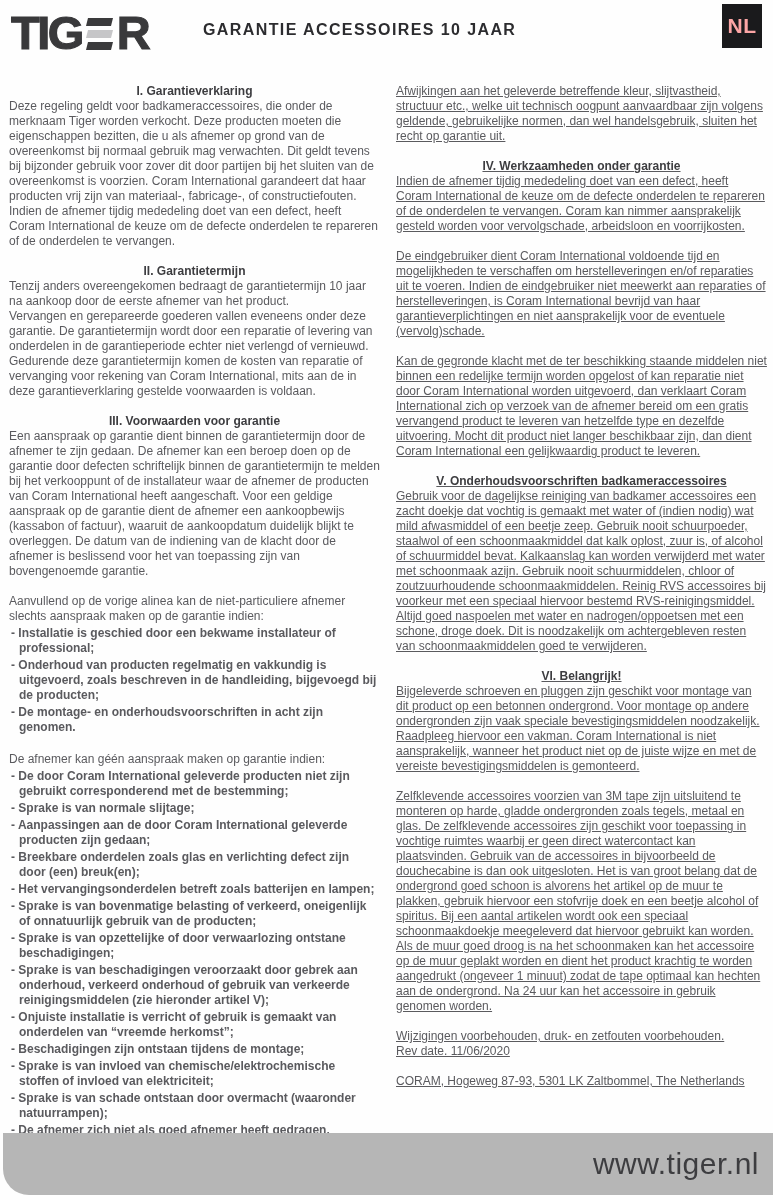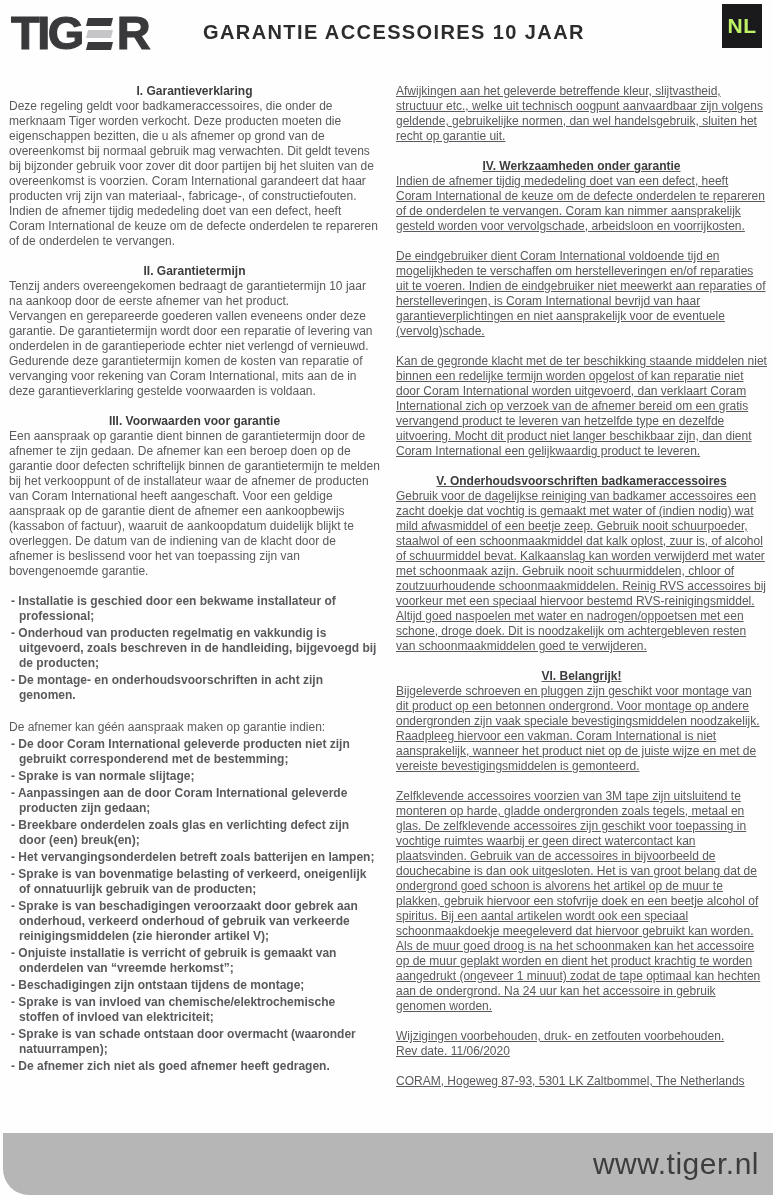--- a/index.html
+++ b/index.html
@@ -22,27 +22,27 @@
   .logo .ltr.last { margin-left:1px; }
   .logo-e { display:flex; flex-direction:column; justify-content:center; margin:2px 4px 0 5px; }
   .logo-e .ebar {
     display:block; width:25px; height:8px; background:#3a3a3c;
     transform:skewX(-14deg); margin:2.2px 0;
   }
   .logo-e .ebar.mid { background:#c6c6c8; }
 
   .page-title {
     position:absolute; left:203px; top:21px;
-    font-size:20px; font-weight:700; letter-spacing:1.4px; color:#2c2c2f;
+    font-size:16px; font-weight:700; letter-spacing:1.4px; color:#2c2c2f;
     white-space:nowrap;
   }
 
   .lang-badge {
     position:absolute; right:11px; top:4px; width:40px; height:44px;
-    background:#1a1a1c; color:#bef264;
+    background:#1a1a1c; color:#fca5a5;
     display:flex; align-items:center; justify-content:center;
     font-size:21px; font-weight:700; letter-spacing:0.5px;
   }
 
   
   .col {
     position:absolute; top:84px; width:371px;
     font-size:12px; line-height:15px; color:#5a5a5e;
     text-align:left;
   }
@@ -90,32 +90,34 @@
     <div class="p">Deze regeling geldt voor badkameraccessoires, die onder de merknaam Tiger worden verkocht. Deze producten moeten die eigenschappen bezitten, die u als afnemer op grond van de overeenkomst bij normaal gebruik mag verwachten. Dit geldt tevens bij bijzonder gebruik voor zover dit door partijen bij het sluiten van de overeenkomst is voorzien. Coram International garandeert dat haar producten vrij zijn van materiaal-, fabricage-, of constructiefouten. Indien de afnemer tijdig mededeling doet van een defect, heeft Coram International de keuze om de defecte onderdelen te repareren of de onderdelen te vervangen.</div>
 
     <div class="sec-h">II. Garantietermijn</div>
     <div class="p">Tenzij anders overeengekomen bedraagt de garantietermijn 10 jaar na aankoop door de eerste afnemer van het product.
 Vervangen en gerepareerde goederen vallen eveneens onder deze garantie. De garantietermijn wordt door een reparatie of levering van onderdelen in de garantieperiode echter niet verlengd of vernieuwd.
 Gedurende deze garantietermijn komen de kosten van reparatie of vervanging voor rekening van Coram International, mits aan de in deze garantieverklaring gestelde voorwaarden is voldaan.</div>
 
     <div class="sec-h">III. Voorwaarden voor garantie</div>
     <div class="p">Een aanspraak op garantie dient binnen de garantietermijn door de afnemer te zijn gedaan. De afnemer kan een beroep doen op de garantie door defecten schriftelijk binnen de garantietermijn te melden bij het verkooppunt of de installateur waar de afnemer de producten van Coram International heeft aangeschaft. Voor een geldige aanspraak op de garantie dient de afnemer een aankoopbewijs (kassabon of factuur), waaruit de aankoopdatum duidelijk blijkt te overleggen. De datum van de indiening van de klacht door de afnemer is beslissend voor het van toepassing zijn van bovengenoemde garantie.</div>
 
+    <div class="p tight">Aanvullend op de vorige alinea kan de niet-particuliere afnemer slechts aanspraak maken op de garantie indien:</div>
     <div class="li">- Installatie is geschied door een bekwame installateur of professional;</div>
     <div class="li">- Onderhoud van producten regelmatig en vakkundig is uitgevoerd, zoals beschreven in de handleiding, bijgevoegd bij de producten;</div>
     <div class="li">- De montage- en onderhoudsvoorschriften in acht zijn genomen.</div>
     <div class="gap"></div>
 
     <div class="p tight">De afnemer kan géén aanspraak maken op garantie indien:</div>
     <div class="li">- De door Coram International geleverde producten niet zijn gebruikt corresponderend met de bestemming;</div>
     <div class="li">- Sprake is van normale slijtage;</div>
     <div class="li">- Aanpassingen aan de door Coram International geleverde producten zijn gedaan;</div>
     <div class="li">- Breekbare onderdelen zoals glas en verlichting defect zijn door (een) breuk(en);</div>
     <div class="li">- Het vervangingsonderdelen betreft zoals batterijen en lampen;</div>
     <div class="li">- Sprake is van bovenmatige belasting of verkeerd, oneigenlijk of onnatuurlijk gebruik van de producten;</div>
+    <div class="li">- Sprake is van opzettelijke of door verwaarlozing ontstane beschadigingen;</div>
     <div class="li">- Sprake is van beschadigingen veroorzaakt door gebrek aan onderhoud, verkeerd onderhoud of gebruik van verkeerde reinigingsmiddelen (zie hieronder artikel V);</div>
     <div class="li">- Onjuiste installatie is verricht of gebruik is gemaakt van onderdelen van “vreemde herkomst”;</div>
     <div class="li">- Beschadigingen zijn ontstaan tijdens de montage;</div>
     <div class="li">- Sprake is van invloed van chemische/elektrochemische stoffen of invloed van elektriciteit;</div>
     <div class="li">- Sprake is van schade ontstaan door overmacht (waaronder natuurrampen);</div>
     <div class="li">- De afnemer zich niet als goed afnemer heeft gedragen.</div>
   </div>
 
   <div class="col col-right">
     <div class="p">Afwijkingen aan het geleverde betreffende kleur, slijtvastheid, structuur etc., welke uit technisch oogpunt aanvaardbaar zijn volgens geldende, gebruikelijke normen, dan wel handelsgebruik, sluiten het recht op garantie uit.</div>

